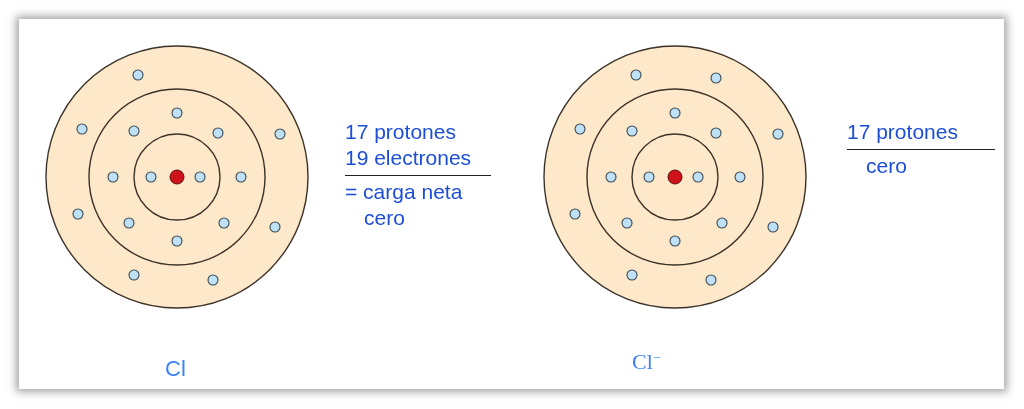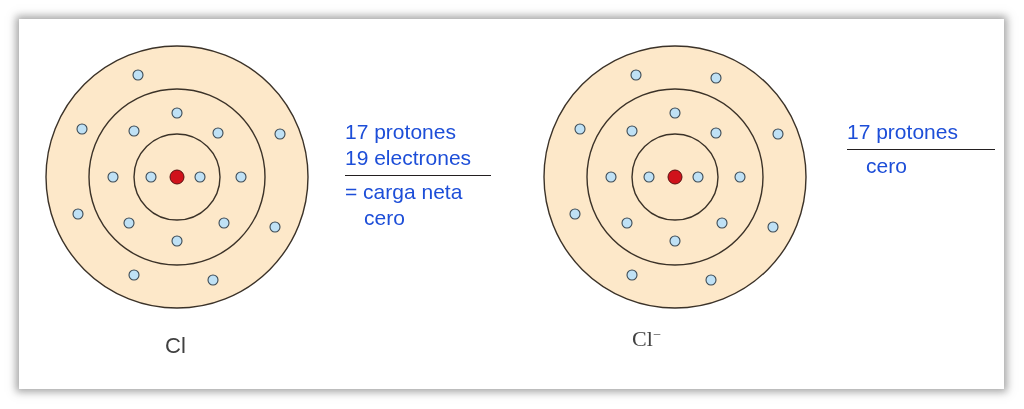--- a/index.html
+++ b/index.html
@@ -13,21 +13,21 @@
     box-shadow: 0 0 8px 3px rgba(90,90,90,0.55);
   }
   svg.atoms { position: absolute; left: 0; top: 0; }
   .text-block {
     position: absolute; color: #1d4ed8; font-size: 21px; line-height: 26px;
   }
   .text-block .line { white-space: nowrap; display: block; }
   .text-block .rule { height: 0; border-top: 1.5px solid #231f20; margin: 4px 0 3px 0; }
   .text-block .indent { padding-left: 19px; }
   .label {
-    position: absolute; color: #404040; font-size: 22px; white-space: nowrap;
+    position: absolute; color: #3b82f6; font-size: 22px; white-space: nowrap; margin-top: 23px;
   }
   .label sup { font-size: 13px; vertical-align: 9px; margin-left: 1px; }
 </style>
 </head>
 <body>
 
 <div class="panel"></div>
 
 <svg class="atoms" id="atoms-svg" width="1024" height="409">
     <g>

